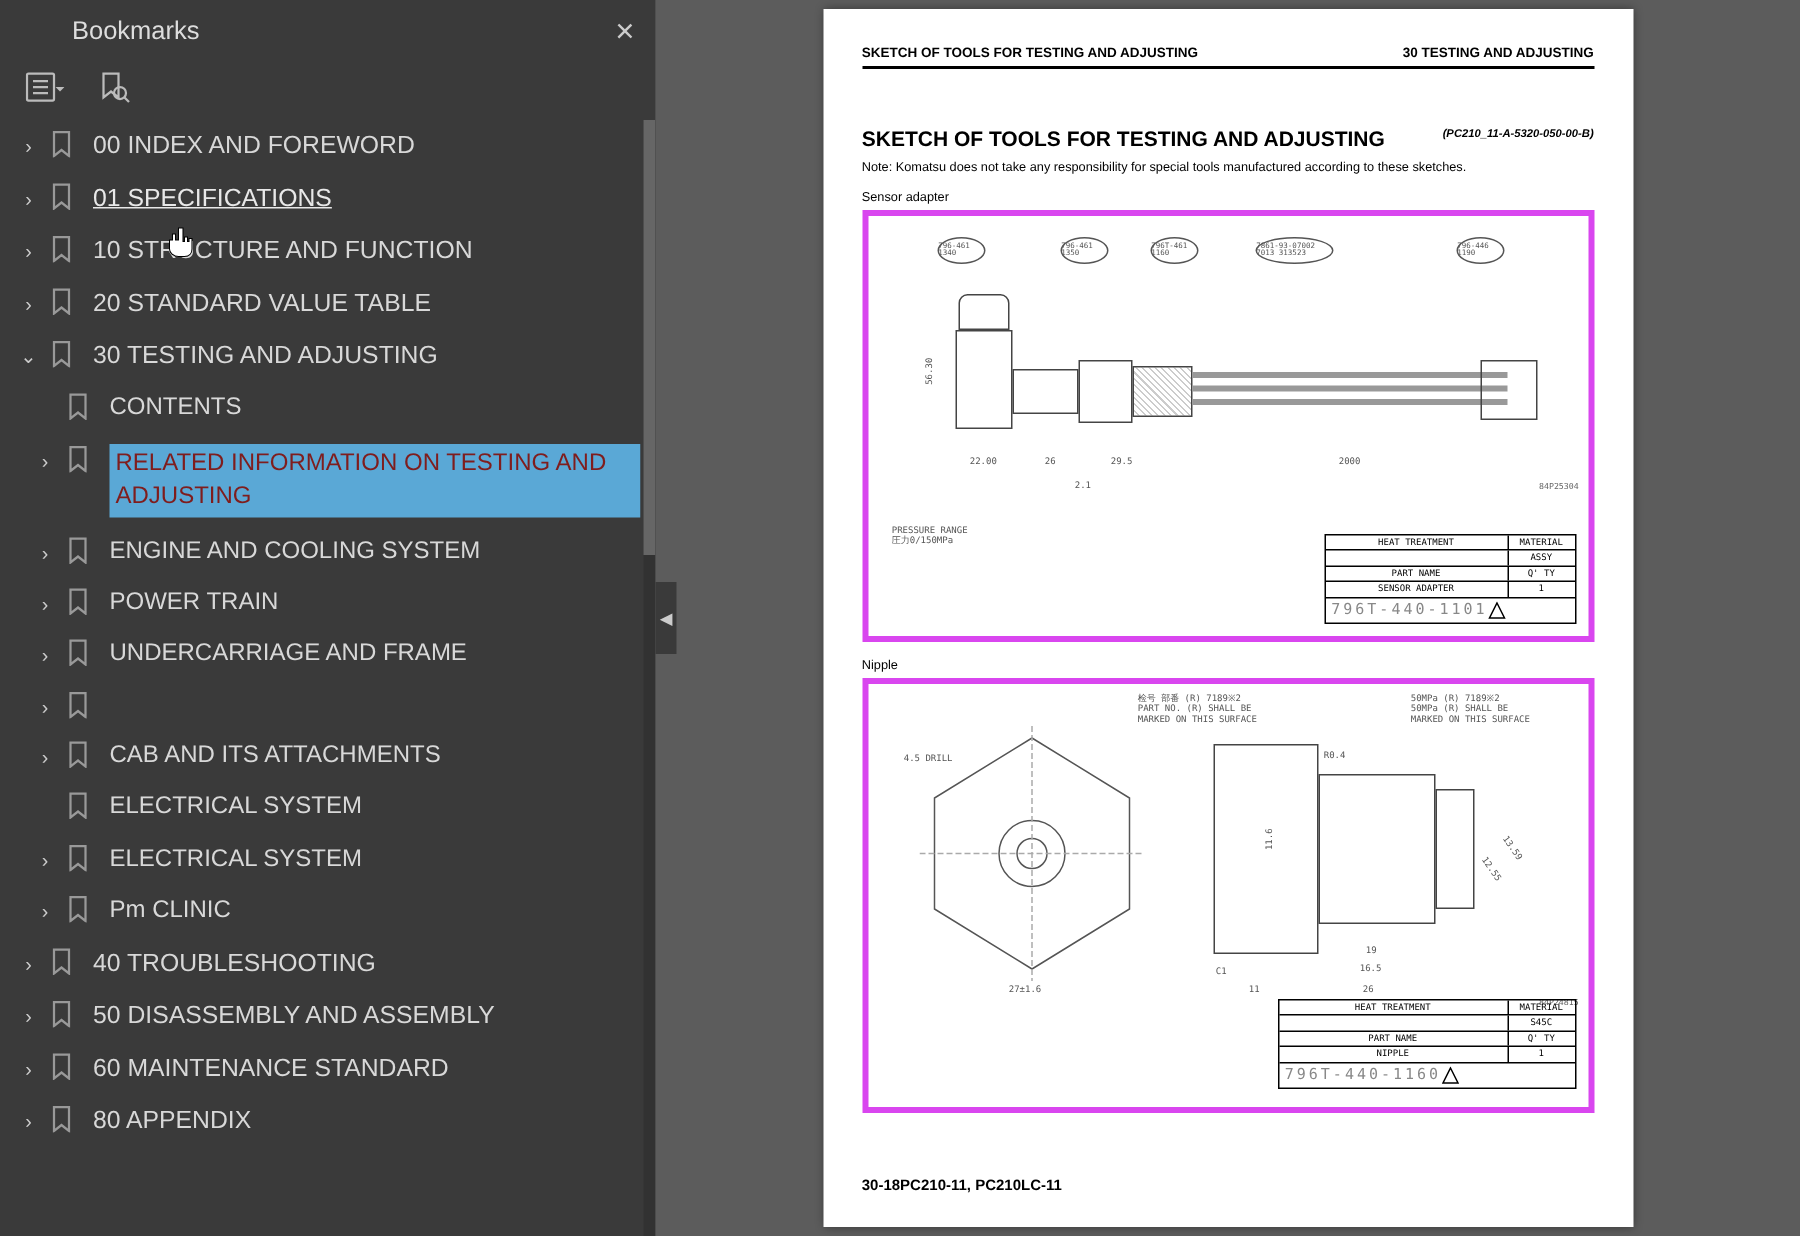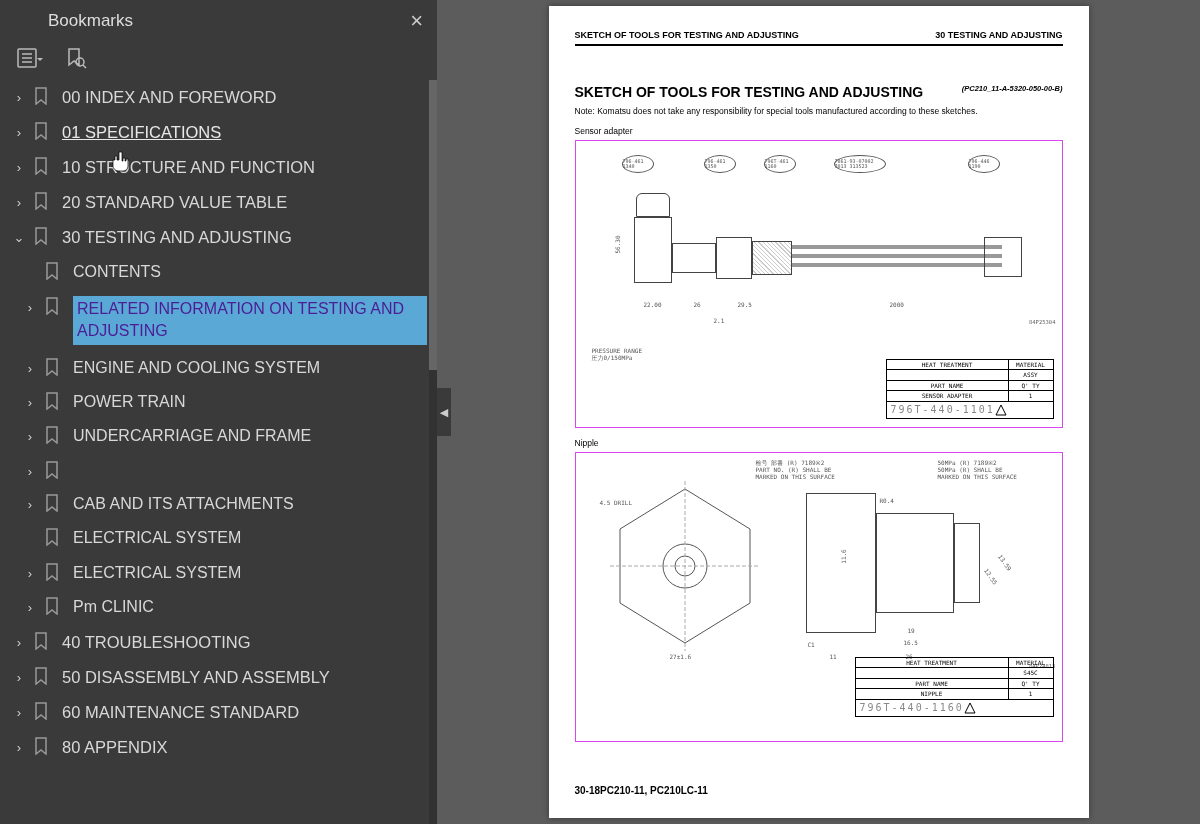--- a/index.html
+++ b/index.html
@@ -20,41 +20,41 @@
   .bm-item { display: flex; align-items: flex-start; padding: 6px 0 6px 10px; font-size: 16px; color: #d8d8d8; cursor: pointer; line-height: 1.4; }
   .bm-item .chev { width: 18px; flex-shrink: 0; text-align: center; color: #ccc; font-size: 13px; margin-top: 3px; }
   .bm-item .chev.blank { visibility: hidden; }
   .bm-item .bm-icon { width: 18px; height: 20px; flex-shrink: 0; margin: 1px 10px 0 6px; }
   .bm-item .bm-icon svg { stroke: #999; fill: none; stroke-width: 1.5; }
   .bm-item .label { flex: 1; padding-right: 6px; }
   .bm-item.level1 { padding-left: 21px; }
   .bm-item.level0 .label { font-size: 16.5px; }
   
   .bm-item.hover .label { text-decoration: underline; color: #e8e8e8; }
-  .bm-item.selected .label { background: #5aa8d6; color: #4c1d95; padding: 2px 4px; }
+  .bm-item.selected .label { background: #5aa8d6; color: #7f1d1d; padding: 2px 4px; }
   
   .cursor-ptr { position: absolute; width: 18px; height: 22px; z-index: 50; pointer-events: none; }
   
   .scrollbar-track { position: absolute; right: 0; top: 0; width: 8px; height: 100%; background: #323232; }
   .scrollbar-thumb { position: absolute; right: 0; top: 0; width: 8px; height: 290px; background: #666; border-radius: 0; }
   
   
   .collapse-handle { position: absolute; right: -14px; top: 50%; transform: translateY(-50%); width: 14px; height: 48px; background: #3a3a3a; display: flex; align-items: center; justify-content: center; color: #ccc; font-size: 11px; cursor: pointer; z-index: 40; }
   
   
   .doc-viewer { flex: 1; height: 824px; background: #5c5c5c; position: relative; overflow: hidden; }
   .page { position: absolute; left: 50%; transform: translateX(-50%); top: 6px; width: 540px; height: 812px; background: #fff; box-shadow: 0 0 6px rgba(0,0,0,.4); padding: 24px 26px; font-size: 8.5px; color: #000; }
   
   .pg-header { display: flex; justify-content: space-between; font-weight: 700; font-size: 9px; border-bottom: 2px solid #000; padding-bottom: 4px; }
   .pg-section-title { font-weight: 800; font-size: 14px; margin-top: 38px; }
   .pg-code { float: right; font-style: italic; font-size: 7.5px; font-weight: 600; }
   .pg-note { font-size: 8.5px; margin-top: 6px; }
   .pg-sub { font-size: 8.5px; margin-top: 10px; }
   
-  .diagram { border: 1px solid #d946ef; margin-top: 4px; position: relative; background: #fff; }
+  .diagram { border: 4px solid #d946ef; margin-top: 4px; position: relative; background: #fff; }
   .diag1 { height: 288px; }
   .diag2 { height: 290px; }
   
   .info-box { position: absolute; border: 1px solid #000; font-size: 6px; text-align: center; line-height: 1.25; font-family: monospace; }
   .info-box .row { border-bottom: 1px solid #000; display: flex; }
   .info-box .row:last-child { border-bottom: none; }
   .info-box .cell { border-right: 1px solid #000; padding: 1px 2px; flex: 1; }
   .info-box .cell:last-child { border-right: none; }
   .part-num { font-size: 10px; letter-spacing: 2px; color: #888; padding: 2px 4px; display: flex; align-items: center; justify-content: space-between; }
   .tri { width: 12px; height: 12px; }
@@ -352,21 +352,21 @@
         <div>PART NO. (R) SHALL BE</div>
         <div>MARKED ON THIS SURFACE</div>
       </div>
       <div class="dim-lbl" style="left:362px; top:6px; text-align:left; line-height:1.2;">
         <div>50MPa (R) 7189※2</div>
         <div>50MPa (R) SHALL BE</div>
         <div>MARKED ON THIS SURFACE</div>
       </div>
       <div class="dnum" style="right:6px; top:210px;">84P24815</div>
 
-      <div class="info-box" style="right:8px; bottom:24px; width:199px;margin-left:32px;">
+      <div class="info-box" style="right:8px; bottom:12px; width:199px;margin-left:32px;">
         <div class="row">
             <div class="cell">HEAT TREATMENT</div>
             <div class="cell" style="flex:0 0 44px">MATERIAL</div>
           </div>
         <div class="row">
             <div class="cell">&nbsp;</div>
             <div class="cell" style="flex:0 0 44px">S45C</div>
           </div>
         <div class="row">
             <div class="cell">PART NAME</div>

